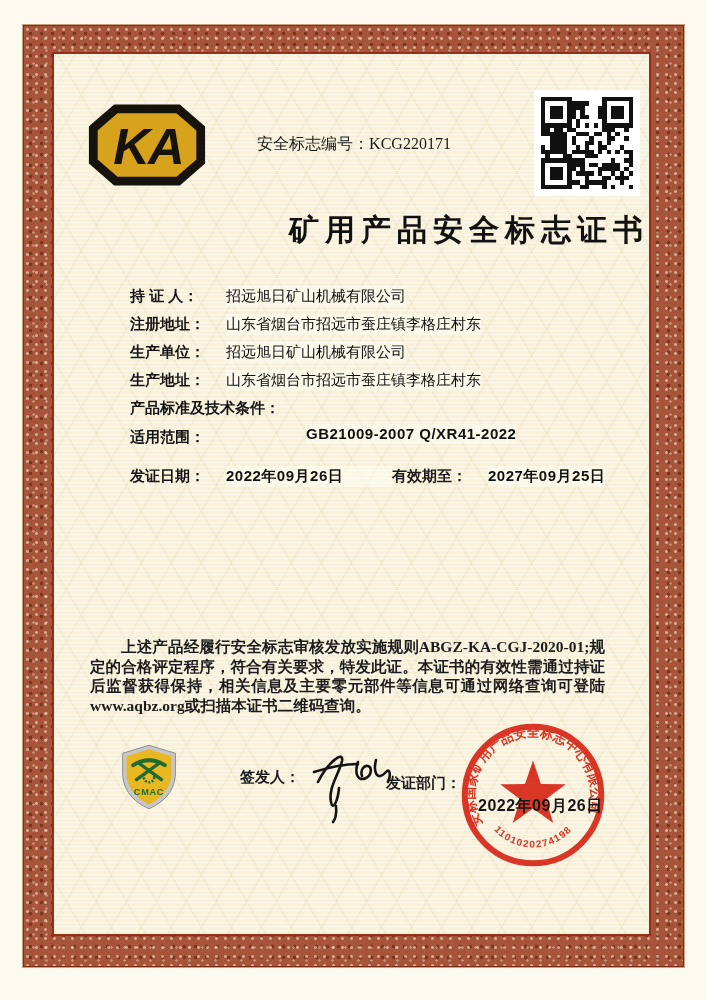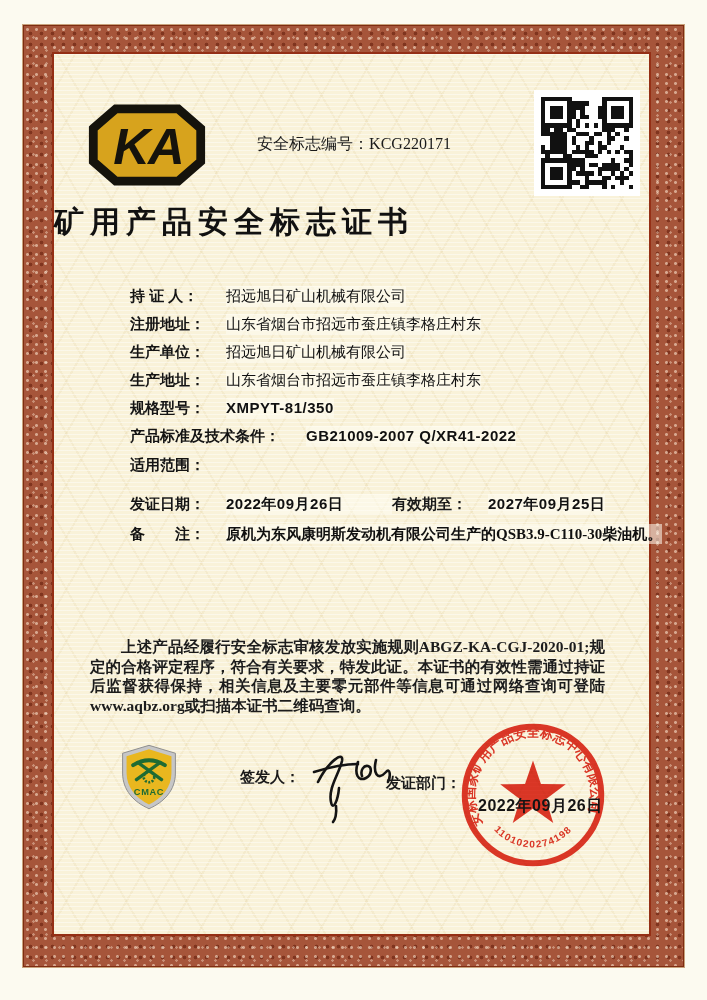--- a/index.html
+++ b/index.html
@@ -37,32 +37,32 @@
   
   .ka-logo{position:absolute;left:34px;top:50px;width:118px;height:82px;}
   .cert-no{position:absolute;left:150px;top:80px;width:300px;text-align:center;
     font-family:"Liberation Serif",serif;font-size:16px;white-space:nowrap;}
   .qr{position:absolute;left:480px;top:36px;width:106px;height:106px;background:#fff;
     padding:7px;box-sizing:border-box;}
   .qr-modules{display:grid;grid-template-rows:repeat(21,1fr);grid-template-columns:repeat(21,1fr);
     width:100%;height:100%;}
   .qr-modules .on{background:#111;}
 
-  .title{position:absolute;left:0;right:0;top:148px;text-align:left;
+  .title{position:absolute;left:0;right:0;top:156px;text-align:right;
     font-size:30px;font-weight:bold;letter-spacing:6px;color:#111;}
 
   
   .fields{position:absolute;left:36px;top:232px;right:22px;font-size:15px;}
   .row{display:flex;align-items:flex-start;height:28px;line-height:20px;}
   .row .lbl{flex:0 0 96px;font-weight:bold;white-space:pre;color:#141414;margin-left:40px;}
   .row .val{font-family:"Liberation Serif",serif;color:#101010;
     background:rgba(255,253,243,.55);padding:0 0;white-space:nowrap;}
   .row .val.code{font-family:"Liberation Sans",sans-serif;font-weight:bold;letter-spacing:.5px;}
   .row.wide .lbl{flex:0 0 auto;}
-  .row.wide .val{margin-left:26px;}
+  .row.wide .val{margin-left:26px;margin-top:26px;}
   .row.r7{height:29px;}
   .daterow{margin-top:11px;}
   .daterow .v1{flex:0 0 166px;}
   .daterow .lbl2{flex:0 0 96px;font-weight:bold;white-space:pre;}
   .remarkrow{margin-top:2px;}
   .remarkrow .val{font-weight:600;}
 
   .body-par{position:absolute;left:36px;right:44px;top:583px;
     font-size:15.5px;line-height:19.5px;font-weight:bold;color:#1c1c1c;
     text-indent:2em;text-align:justify;font-family:"Liberation Serif",serif;}
@@ -551,43 +551,35 @@
         <span class="val">山东省烟台市招远市蚕庄镇李格庄村东</span>
       </div>
       <div class="row">
         <span class="lbl">生产单位：</span>
         <span class="val">招远旭日矿山机械有限公司</span>
       </div>
       <div class="row">
         <span class="lbl">生产地址：</span>
         <span class="val">山东省烟台市招远市蚕庄镇李格庄村东</span>
       </div>
-      <div class="row">
-        <span class="lbl">规格型号：</span>
-        <span class="val code">XMPYT-81/350</span>
-      </div>
       <div class="row wide r7">
         <span class="lbl">产品标准及技术条件：</span>
         <span class="val code">GB21009-2007 Q/XR41-2022</span>
       </div>
       <div class="row">
         <span class="lbl">适用范围：</span>
       </div>
 
       <div class="row daterow">
         <span class="lbl">发证日期：</span>
         <span class="val code v1">2022年09月26日</span>
         <span class="lbl2">有效期至：</span>
         <span class="val code">2027年09月25日</span>
       </div>
 
-      <div class="row remarkrow">
-        <span class="lbl">备　　注：</span>
-        <span class="val">原机为东风康明斯发动机有限公司生产的QSB3.9-C110-30柴油机。</span>
-      </div>
     </div>
 
     <div class="body-par">上述产品经履行安全标志审核发放实施规则ABGZ-KA-CGJ-2020-01;规定的合格评定程序，符合有关要求，特发此证。本证书的有效性需通过持证后监督获得保持，相关信息及主要零元部件等信息可通过网络查询可登陆www.aqbz.org或扫描本证书二维码查询。</div>
 
     <svg class="cmac" viewBox="0 0 100 100">
       <path d="M50 2 L90 14 V44 C90 70 73 88 50 98 C27 88 10 70 10 44 V14 Z" fill="#c6c6c6" stroke="#8e8e8e" stroke-width="1.5"></path>
       <path d="M50 8 L84 18.5 V44 C84 66 69 83 50 91.5 C31 83 16 66 16 44 V18.5 Z" fill="var(--cmac-yellow)"></path>
       <path d="M26 32 Q50 17 74 32" stroke="var(--cmac-green)" stroke-width="6" fill="none" stroke-linecap="round"></path>
       <g stroke="var(--cmac-green)" stroke-width="5" stroke-linecap="round">
         <path d="M31 54 L67 28"></path>

